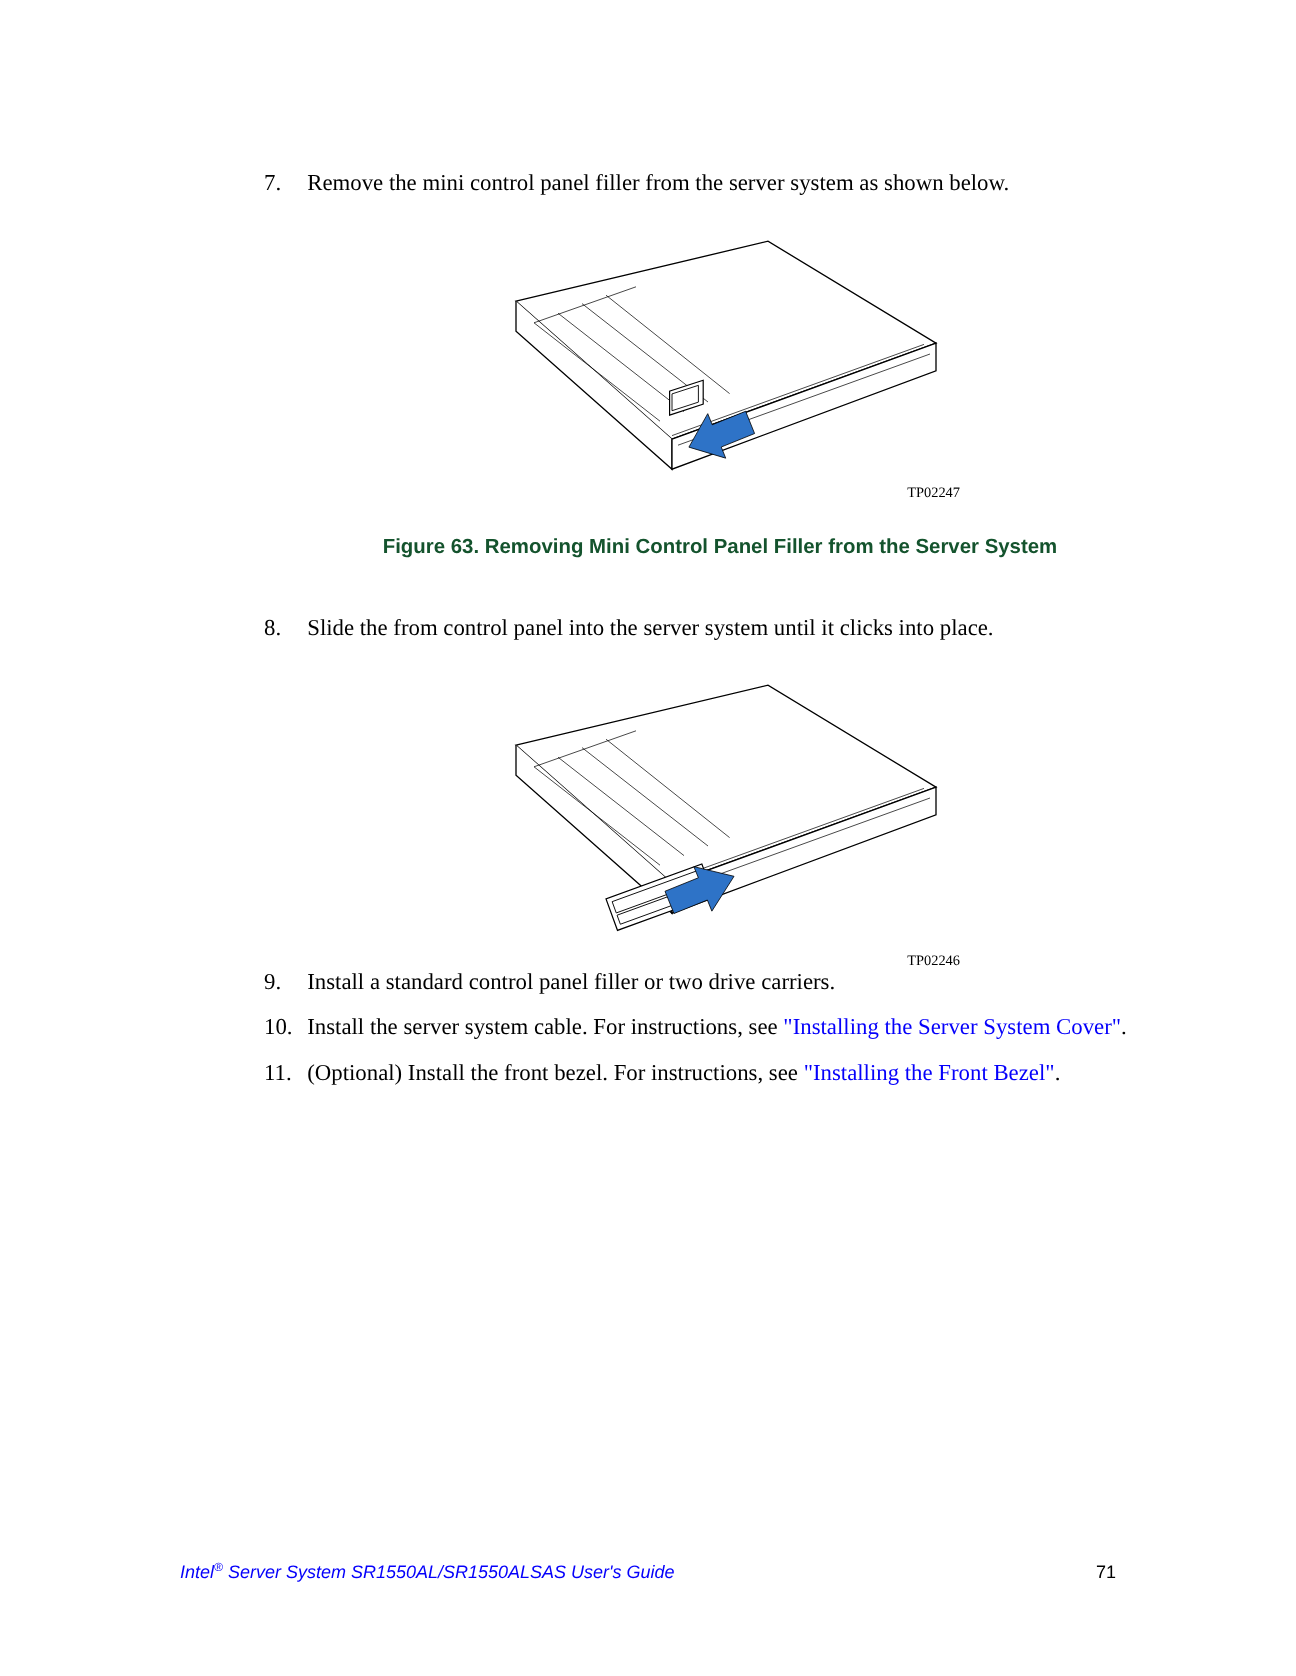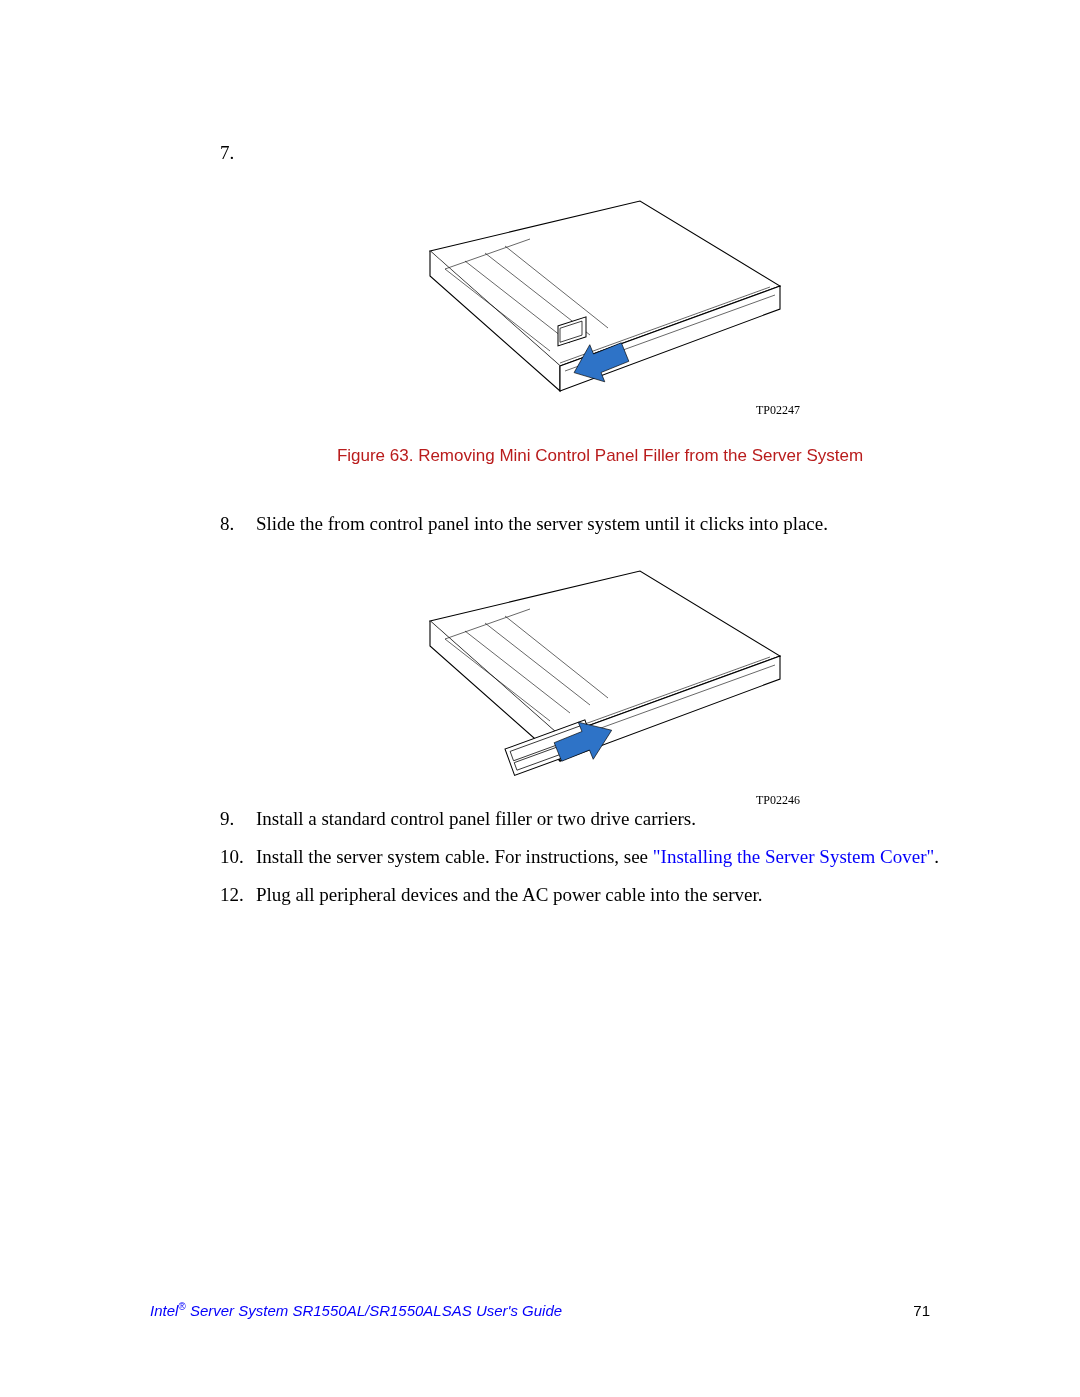--- a/index.html
+++ b/index.html
@@ -47,22 +47,22 @@
     right: -10px;
     bottom: -2px;
     font-family: Liberation Serif, serif;
     font-size: 12px;
     color: #000;
   }
   .caption {
     text-align: center;
     font-family: Arial, Helvetica, sans-serif;
     font-size: 17px;
-    font-weight: normal;
-    color: #b91c1c;
+    font-weight: bold;
+    color: #14532d;
     margin: 30px 0 45px 0;
   }
   .link { color: #0500fb; }
   .footer {
     position: absolute;
     bottom: 78px;
     left: 150px;
     right: 150px;
     display: flex;
     justify-content: space-between;
@@ -88,20 +88,21 @@
   }
 </style>
 </head>
 <body>
 
 <div class="content">
 
   <ol class="steps">
     <li>
       <span class="num">7.</span>
+      <span class="txt">Remove the mini control panel filler from the server system as shown below.</span>
     </li>
   </ol>
 
   <div class="figure-box">
     <div class="server-draw">
       <svg viewBox="0 0 380 225">
 
         <path d="M20 60 L230 10 L370 95 L150 175 Z" fill="#fff" stroke="#000" stroke-width="1.1"></path>
         <path d="M20 60 L20 85 L150 200 L150 175" fill="#fff" stroke="#000" stroke-width="1.1"></path>
         <path d="M150 175 L370 95 L370 118 L150 200 Z" fill="#fff" stroke="#000" stroke-width="1.1"></path>
@@ -158,22 +159,24 @@
       <span class="num">9.</span>
       <span class="txt">Install a standard control panel filler or two drive carriers.</span>
     </li>
     <li>
       <span class="num">10.</span>
       <span class="txt">
         <span>Install the server system cable. For instructions, see </span><span class="link">"Installing the Server System Cover"</span><span>.</span>
       </span>
     </li>
     <li>
-      <span class="num">12.</span>
-      <span class="txt">Plug all peripheral devices and the AC power cable into the server.</span>
+      <span class="num">11.</span>
+      <span class="txt">
+        <span>(Optional) Install the front bezel. For instructions, see </span><span class="link">"Installing the Front Bezel"</span><span>.</span>
+      </span>
     </li>
   </ol>
 
 </div>
 
 <div class="footer">
   <div class="footer-title">
     <span>Intel</span><sup>®</sup><span> Server System SR1550AL/SR1550ALSAS User's Guide</span>
   </div>
   <div class="page-num">71</div>

